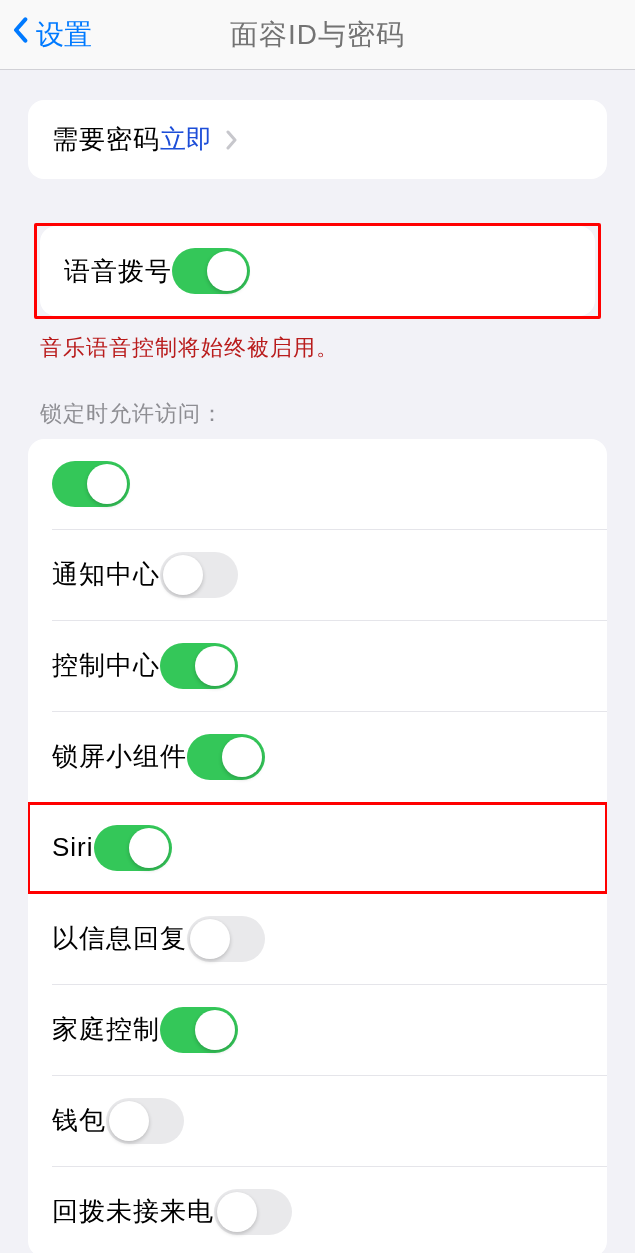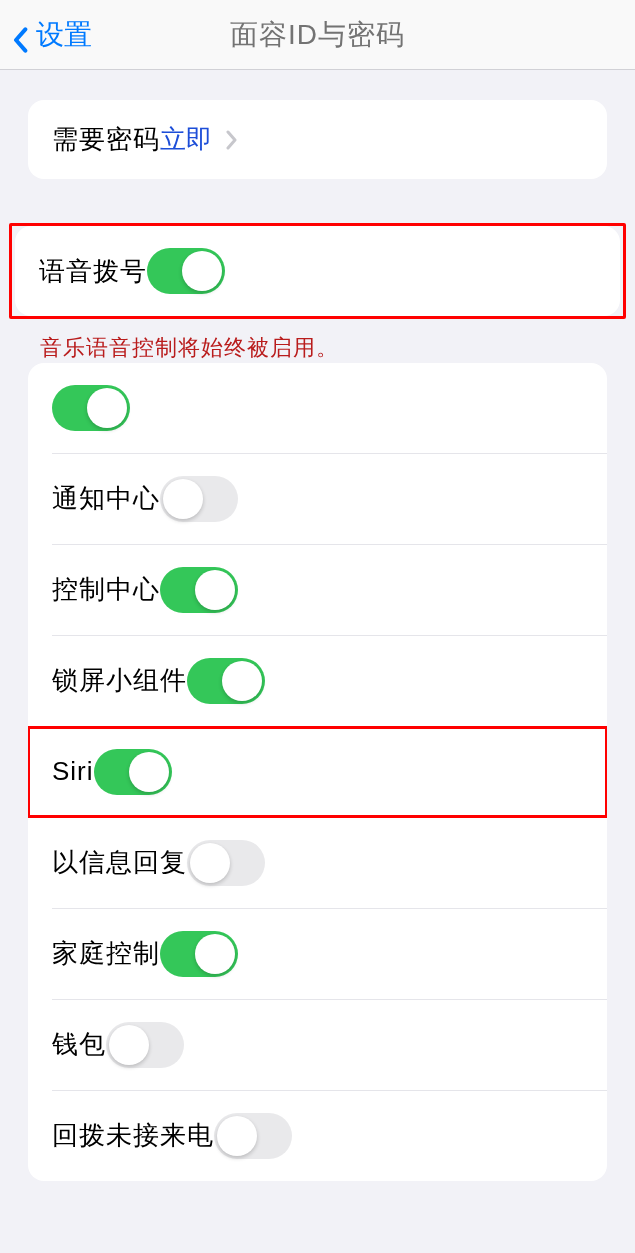--- a/index.html
+++ b/index.html
@@ -17,21 +17,21 @@
     .header {
       display: flex;
       align-items: center;
       height: 70px;
       background: #f9f9f9;
       border-bottom: 1px solid #d1d1d6;
       position: relative;
     }
     .back-button {
       display: flex;
-      align-items: flex-end;
+      align-items: flex-start;
       color: #007aff;
       font-size: 28px;
       padding-left: 12px;
       cursor: pointer;
     }
     .back-chevron {
       width: 16px;
       height: 28px;
       margin-right: 8px;
     }
@@ -118,21 +118,21 @@
     }
     .section-header {
       font-size: 22px;
       color: #8e8e93;
       padding: 36px 40px 10px 40px;
       letter-spacing: 1px;
     }
     .highlight-box {
       border: 3px solid #ff0000;
       border-radius: 2px;
-      margin: 0 9px;
+      margin: 0 34px;
       padding: 0;
     }
     .highlight-box .group {
       margin: 0 3px;
     }
     .highlight-row {
       outline: 3px solid #ff0000;
       outline-offset: -2px;
       position: relative;
     }
@@ -172,20 +172,21 @@
         <span class="row-label">语音拨号</span>
         <div class="toggle on">
           <div class="toggle-knob"></div>
         </div>
       </div>
     </div>
   </div>
 
   <div class="footer-text">音乐语音控制将始终被启用。</div>
 
+  <div class="section-header">锁定时允许访问：</div>
 
   <div class="group" id="lock-access-group">
       <div class="row">
         <div class="toggle on">
           <div class="toggle-knob"></div>
         </div>
       </div>
       <div class="divider"></div>
       <div class="row">
         <span class="row-label">通知中心</span>

